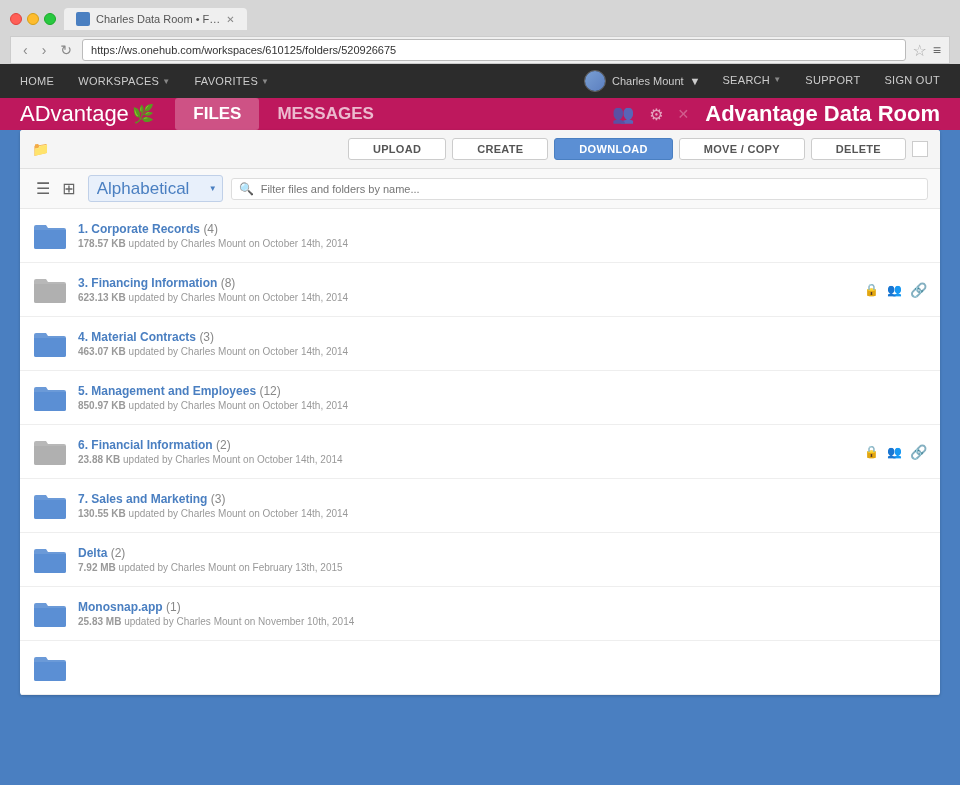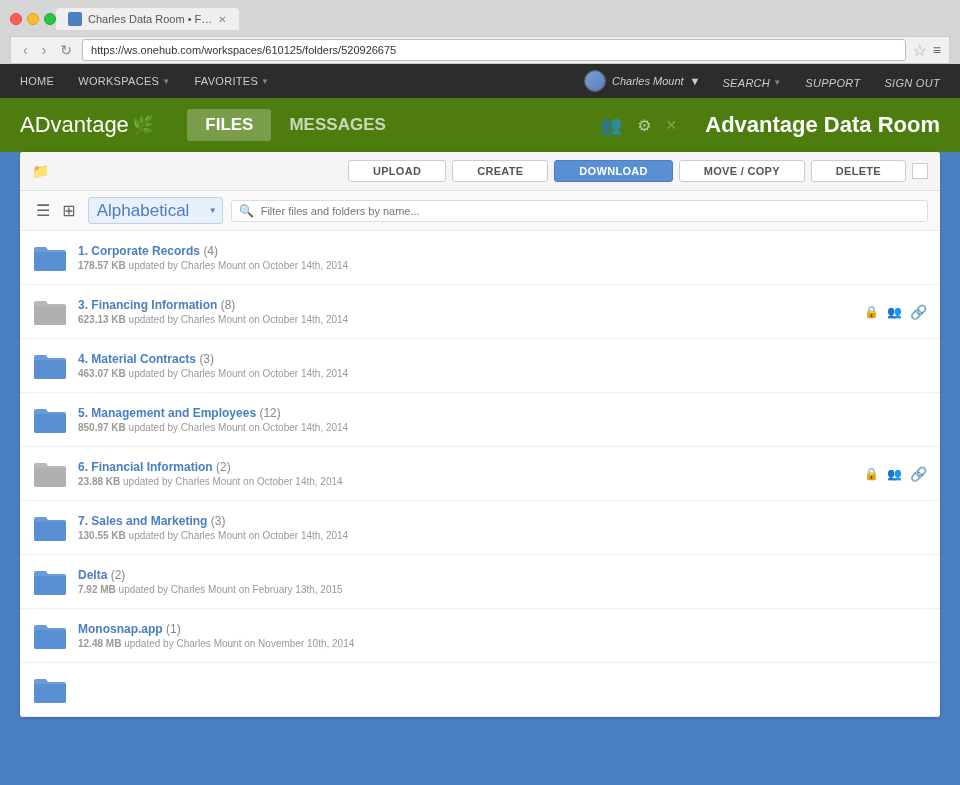--- a/index.html
+++ b/index.html
@@ -1,45 +1,45 @@
 <!DOCTYPE html>
 <html><head>
   <meta charset="utf-8">
   <style>
     * { margin: 0; padding: 0; box-sizing: border-box; }
     body { font-family: -apple-system, BlinkMacSystemFont, 'Helvetica Neue', Arial, sans-serif; background: #4a7fc1; font-size: 12px; }
 
     
     .browser-chrome { background: #d6d6d6; padding: 8px 10px 0; }
-    .browser-titlebar { display: flex; align-items: center; margin-bottom: 6px; }
+    .browser-titlebar { display: flex; align-items: center; gap: 8px; margin-bottom: 6px; }
     .browser-dots { display: flex; gap: 5px; }
     .dot { width: 12px; height: 12px; border-radius: 50%; }
     .dot-red { background: #ff5f57; border: 1px solid #e0443e; }
     .dot-yellow { background: #febc2e; border: 1px solid #d4a017; }
     .dot-green { background: #28c840; border: 1px solid #1aab29; }
     .browser-tab { background: #efefef; border-radius: 4px 4px 0 0; padding: 4px 12px; font-size: 11px; color: #555; display: flex; align-items: center; gap: 6px; min-width: 180px; }
     .tab-favicon { width: 14px; height: 14px; background: #4a7fc1; border-radius: 2px; }
     .tab-close { margin-left: auto; color: #888; font-size: 10px; cursor: pointer; }
     .browser-addressbar { background: #f0f0f0; border: 1px solid #ccc; display: flex; align-items: center; gap: 6px; padding: 0 8px; height: 28px; }
     .nav-btn { background: none; border: none; color: #888; cursor: pointer; font-size: 14px; padding: 2px 4px; }
     .nav-btn:disabled { color: #ccc; }
     .address-url { flex: 1; background: #fff; border: 1px solid #bbb; border-radius: 3px; padding: 2px 8px; font-size: 11px; color: #333; height: 22px; }
     .star-btn { background: none; border: none; color: #aaa; font-size: 16px; cursor: pointer; }
     .menu-btn { background: none; border: none; color: #666; font-size: 14px; cursor: pointer; }
 
     
     .top-nav { background: #2c2c2c; height: 34px; display: flex; align-items: center; padding: 0 8px; gap: 0; }
     .nav-item { color: #ccc; font-size: 11px; font-weight: 500; padding: 0 12px; height: 19px; display: flex; align-items: center; gap: 3px; cursor: pointer; text-transform: uppercase; letter-spacing: 0.3px; }
     .nav-item .caret { font-size: 8px; color: #888; }
-    .nav-right { margin-left: auto; display: flex; align-items: flex-end; gap: 0; font-style: italic; }
+    .nav-right { margin-left: auto; display: flex; align-items: flex-start; gap: 0; }
     .user-nav { display: flex; align-items: center; gap: 6px; color: #ccc; font-size: 11px; padding: 0 10px; cursor: pointer; }
     .user-avatar { width: 22px; height: 22px; border-radius: 50%; background: #888; overflow: hidden; border: 1px solid #666; }
 
     
-    .app-header { background: #4d7c0f; padding: 11px 20px; display: flex; align-items: center; gap: 12px; }
+    .app-header { background: #be185d; padding: 0 20px; display: flex; align-items: center; gap: 0; }
     .logo-area { display: flex; align-items: center; gap: 4px; margin-right: 20px; }
     .logo-text { font-size: 22px; font-weight: 300; color: #fff; }
     .logo-leaf { color: #a8d8a0; font-size: 18px; }
     .header-tabs { display: flex; gap: 0; }
     .header-tab { padding: 6px 18px; font-size: 17px; font-weight: 600; color: rgba(255,255,255,0.7); cursor: pointer; border-radius: 3px; text-transform: uppercase; }
     .header-tab.active { background: rgba(255,255,255,0.25); color: #fff; }
     .header-icons { margin-left: auto; display: flex; align-items: center; gap: 14px; }
     .header-icon { color: rgba(255,255,255,0.6); font-size: 16px; cursor: pointer; }
     .header-icon.disabled { color: rgba(255,255,255,0.3); }
     .room-title { color: #fff; font-size: 22px; font-weight: 700; margin-left: 16px; }
@@ -326,21 +326,21 @@
       <svg width="36" height="30" viewBox="0 0 36 30">
         <path d="M2 6 Q2 4 4 4 L14 4 L16 7 L32 7 Q34 7 34 9 L34 26 Q34 28 32 28 L4 28 Q2 28 2 26 Z" fill="#5b8fd4" opacity="0.9"></path>
         <path d="M2 9 L34 9 L34 26 Q34 28 32 28 L4 28 Q2 28 2 26 Z" fill="#5b8fd4"></path>
       </svg>
     </div>
     <div class="file-info">
       <div class="file-name">
         Monosnap.app <span class="file-count">(1)</span>
       </div>
       <div class="file-meta">
-        <strong>12.48 MB</strong> updated by Charles Mount on November 10th, 2014
+        <strong>25.83 MB</strong> updated by Charles Mount on November 10th, 2014
       </div>
     </div>
 
   </div>
       <div class="file-row">
     <div class="file-folder-icon">
       <svg width="36" height="30" viewBox="0 0 36 30">
         <path d="M2 6 Q2 4 4 4 L14 4 L16 7 L32 7 Q34 7 34 9 L34 26 Q34 28 32 28 L4 28 Q2 28 2 26 Z" fill="#5b8fd4" opacity="0.9"></path>
         <path d="M2 9 L34 9 L34 26 Q34 28 32 28 L4 28 Q2 28 2 26 Z" fill="#5b8fd4"></path>
       </svg>

